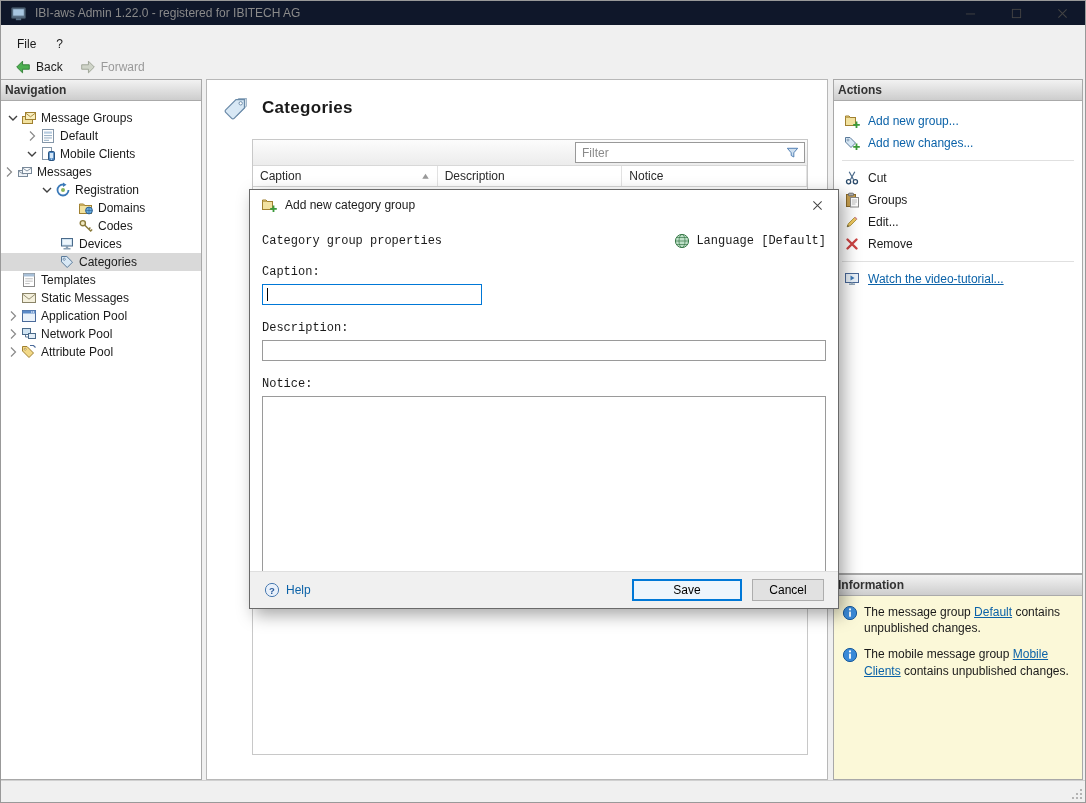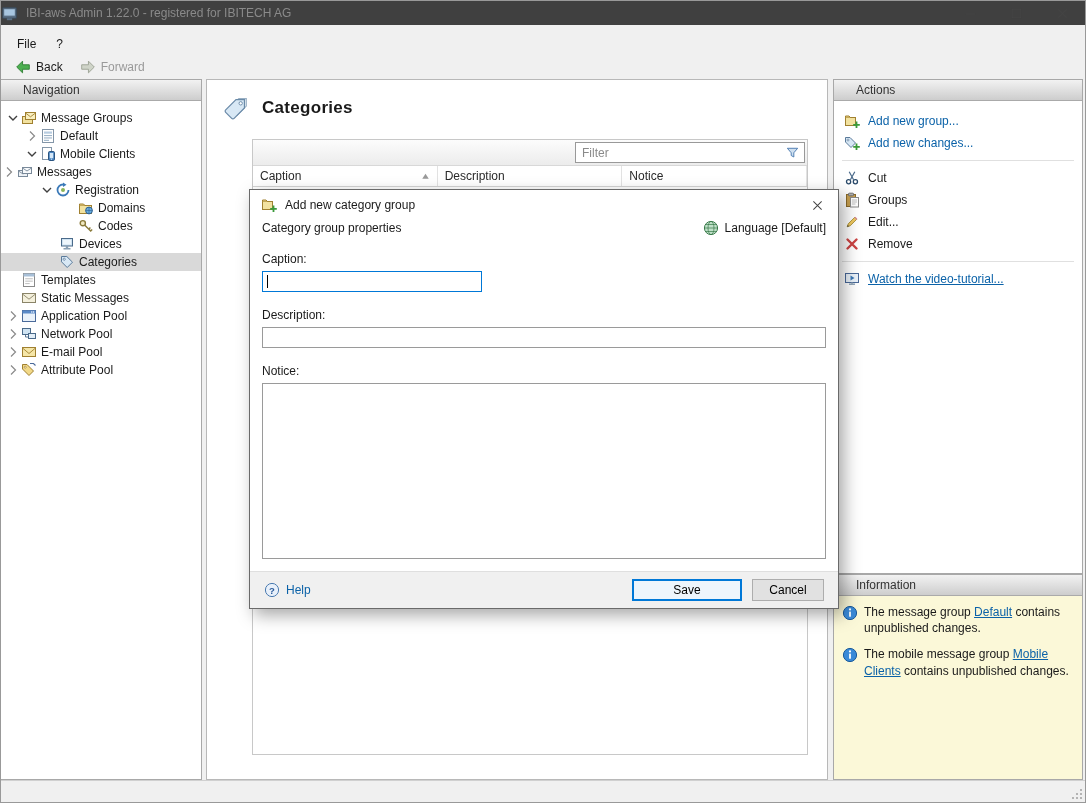--- a/index.html
+++ b/index.html
@@ -9,37 +9,37 @@
     font-family: "Liberation Sans", "DejaVu Sans", sans-serif;
     font-size: 12px; color: #1a1a1a; background: #f0f0f0;
   }
   svg { display: block; }
   [data-icon] { display: inline-block; }
   [data-icon] svg { width: 100%; height: 100%; }
 
   .window-frame { position: absolute; inset: 0; border: 1px solid #999; }
 
   
-  .titlebar { position: absolute; top: 0; left: 0; right: 0; height: 24px; background: #404040; display: flex; align-items: center; }
+  .titlebar { position: absolute; top: 0; left: 0; right: 0; height: 24px; background: #0f172a; display: flex; align-items: center; padding-left: 9px; }
   .app-icon { width: 17px; height: 17px; }
   .title-text { margin-left: 8px; color: #8a8a8a; }
   .win-controls { margin-left: auto; display: flex; height: 31px; }
   .win-btn { width: 46px; height: 31px; display: flex; align-items: center; justify-content: center; }
   .win-icon { width: 11px; height: 11px; }
 
   
   .menubar { position: absolute; top: 31px; left: 0; right: 0; height: 23px; display: flex; align-items: center; padding-left: 6px; background: #f0f0f0; }
   .menu-item { padding: 3px 10px; }
   .toolbar { position: absolute; top: 54px; left: 0; right: 0; height: 24px; display: flex; align-items: center; padding-left: 6px; gap: 2px; background: #f0f0f0; }
   .tool-btn { display: flex; align-items: center; gap: 4px; padding: 2px 7px; }
   .tool-icon { width: 18px; height: 18px; }
   .tool-btn.disabled .tool-label { color: #9a9a9a; }
 
   
-  .panel-header { height: 21px; line-height: 20px; padding: 0 22px; font-weight: normal; color: #333;
+  .panel-header { height: 21px; line-height: 20px; padding: 0 4px; font-weight: bold; color: #333;
     background: linear-gradient(#f2f2f2, #cdcdcd); border-bottom: 1px solid #aaa; }
 
   
   .nav-panel { position: absolute; top: 78px; left: 0; width: 201px; bottom: 22px; background: #fff; border: 1px solid #a8a8a8; border-left: none; }
   .tree { padding-top: 8px; }
   .tree-item { display: flex; align-items: center; height: 18px; white-space: nowrap; cursor: default; }
   .tree-item.selected { background: var(--selection-bg, #d9d9d9); }
   .chevron { width: 16px; height: 16px; flex: 0 0 16px; }
   .ticon { width: 16px; height: 16px; flex: 0 0 16px; margin-right: 4px; }
   .tlabel { padding-right: 6px; }
@@ -78,21 +78,21 @@
 
   
   .statusbar { position: absolute; left: 0; right: 0; bottom: 0; height: 22px; background: #f0f0f0; border-top: 1px solid #d0d0d0; }
   .grip { position: absolute; right: 2px; bottom: 2px; width: 14px; height: 14px; }
 
   
   .dialog { position: absolute; left: 248px; top: 188px; width: 590px; height: 420px; background: #fff; border: 1px solid #6a6a6a; box-shadow: 5px 6px 16px rgba(0,0,0,.35); }
   .dialog-titlebar { display: flex; align-items: center; height: 30px; padding-left: 11px; }
   .dlg-icon { width: 16px; height: 16px; margin-right: 8px; }
   .dlg-close { margin-left: auto; width: 42px; height: 30px; display: flex; align-items: center; justify-content: center; }
-  .dlg-content { position: absolute; left: 12px; right: 12px; top: 22px; }
+  .dlg-content { position: absolute; left: 12px; right: 12px; top: 35px; font-family: Liberation Mono, monospace; }
   .heading-row { display: flex; justify-content: space-between; align-items: center; margin-top: 8px; }
   .lang { display: flex; align-items: center; gap: 6px; }
   .icon16 { width: 16px; height: 16px; }
   .field-label { display: block; margin: 16px 0 5px; }
   .caption-input { width: 220px; height: 21px; border: 1px solid var(--accent, #0078d7); outline: none; padding: 0 4px; font: inherit;
     background: linear-gradient(#000, #000) no-repeat 4px 50% / 1px 13px #fff; }
   .text-input { width: 100%; height: 21px; border: 1px solid #9a9a9a; outline: none; padding: 0 4px; font: inherit; }
   .notice-input { width: 100%; height: 176px; border: 1px solid #9a9a9a; outline: none; resize: none; font: inherit; padding: 3px 4px; }
   .dlg-footer { position: absolute; left: 0; right: 0; bottom: 0; height: 37px; background: #f0f0f0; border-top: 1px solid #dfdfdf;
     display: flex; align-items: center; padding: 0 14px; }
@@ -345,34 +345,20 @@
           <span class="tlabel">Network Pool</span>
         </div>
         <div class="tree-item" style="padding-left: 4px;">
           <span class="chevron">
             <svg viewBox="0 0 16 16">
               <path d="M6 3.5 L10.5 8 L6 12.5" fill="none" stroke="#8a8a8a" stroke-width="1.2"></path>
             </svg>
           </span>
           <span class="ticon">
             <svg viewBox="0 0 16 16">
-              <rect x="1.5" y="3.5" width="13" height="9" fill="#f5e6a8" stroke="#a08030"></rect>
-              <path d="M1.5 4 L8 9.5 L14.5 4" fill="none" stroke="#a08030" stroke-width="0.9"></path>
-            </svg>
-          </span>
-          <span class="tlabel">E-mail Pool</span>
-        </div>
-        <div class="tree-item" style="padding-left: 4px;">
-          <span class="chevron">
-            <svg viewBox="0 0 16 16">
-              <path d="M6 3.5 L10.5 8 L6 12.5" fill="none" stroke="#8a8a8a" stroke-width="1.2"></path>
-            </svg>
-          </span>
-          <span class="ticon">
-            <svg viewBox="0 0 16 16">
               <path d="M1.5 2.5 L6 2.5 L12.5 9 L8 13.5 L1.5 7 Z" fill="#f2d988" stroke="#a08030"></path>
               <circle cx="4.2" cy="5.2" r="1" fill="#fff" stroke="#a08030" stroke-width="0.7"></circle>
               <path d="M9 1.5 L12.5 1.5 L14.5 3.5" fill="none" stroke="#4a6a9a" stroke-width="1.1"></path>
             </svg>
           </span>
           <span class="tlabel">Attribute Pool</span>
         </div>
       </div>
   </div>
 

